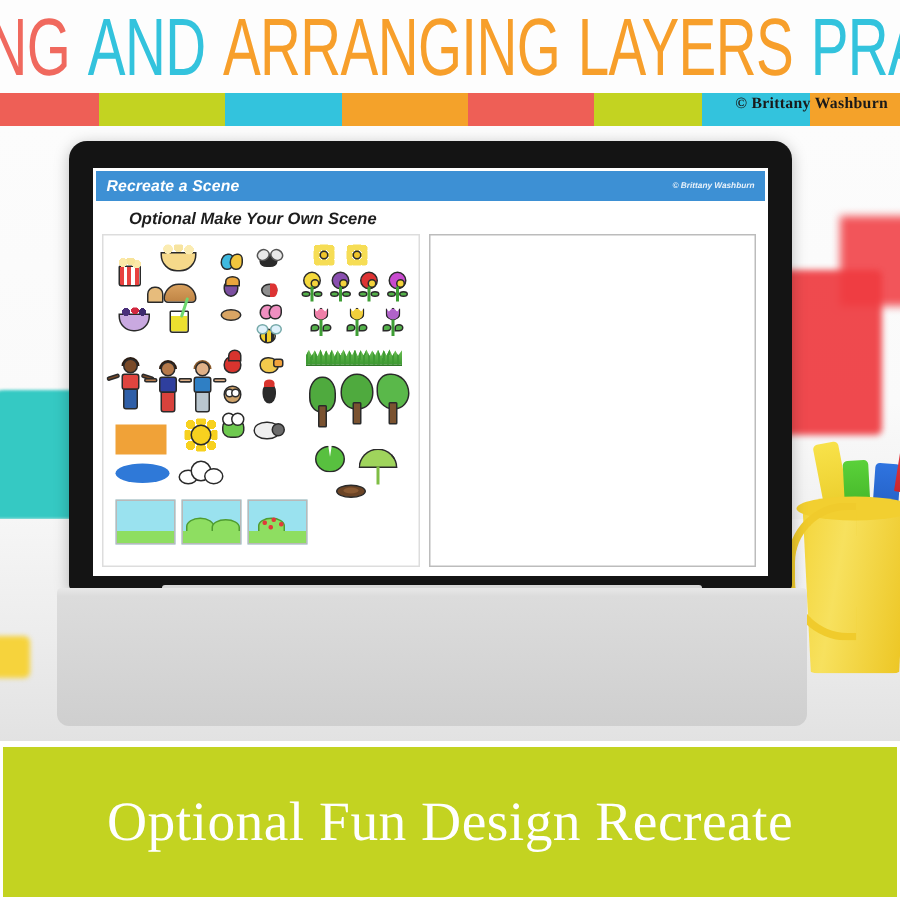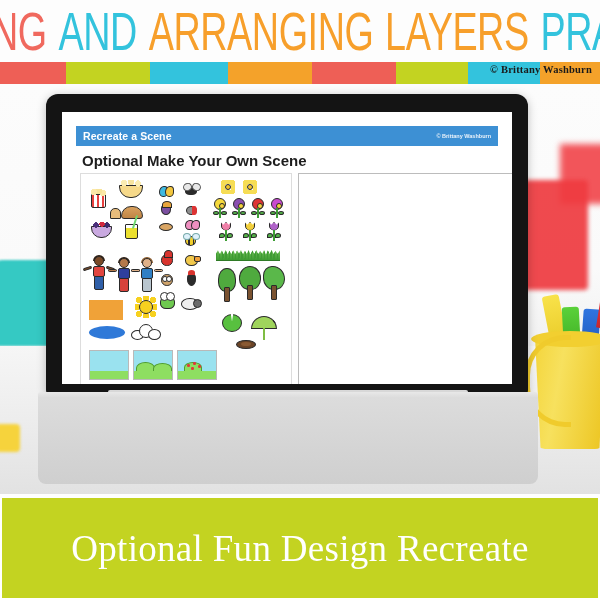--- a/index.html
+++ b/index.html
@@ -119,33 +119,33 @@
     position: absolute; left: 0; top: 298px; width: 500px; height: 92px;
     background: linear-gradient(#e8e8e8 0%, #dcdcdc 6%, #cfcfcf 100%);
     border-radius: 3px 3px 8px 8px;
   }
   #laptop-hinge {
     position: absolute; left: 70px; top: 296px; width: 360px; height: 8px;
     background: #d8d8d8; border-radius: 2px;
   }
 
   
-  #slide { position: relative; width: 450px; height: 272px; background: #fff; padding: 14px; }
+  #slide { position: relative; width: 450px; height: 272px; background: #fff; padding: 2px; font-style: italic; }
   #slide-header {
     position: relative; height: 20px; background: #3d90d4;
     display: flex; align-items: center; padding: 0 7px;
   }
   #slide-title {
     color: #ffffff; font-size: 10.5px; font-weight: 700; letter-spacing: .1px;
   }
   #slide-copyright {
     position: absolute; right: 7px; color: #e9f2fa; font-size: 5.5px; font-weight: 700;
   }
   #slide-subtitle {
-    margin: 6px 0 0 6px; font-size: 15px; font-weight: 700; color: #1d1d1d;
+    margin: 6px 0 0 22px; font-size: 11px; font-weight: 700; color: #1d1d1d;
   }
 
   #slide-body { position: relative; margin-top: 4px; height: 226px; }
 
   
   #clipart-palette {
     position: absolute; left: 4px; top: 0; width: 212px; height: 222px;
     border: 1px solid #dddddd; background: #fff;
   }
   #canvas-area {

